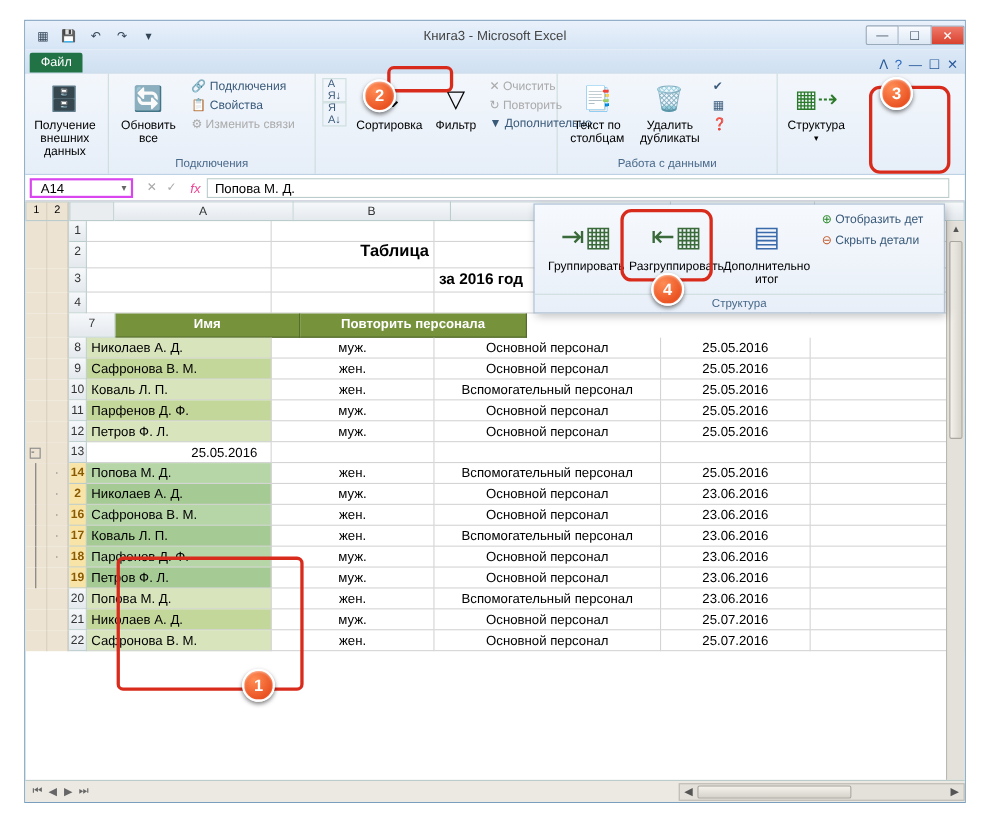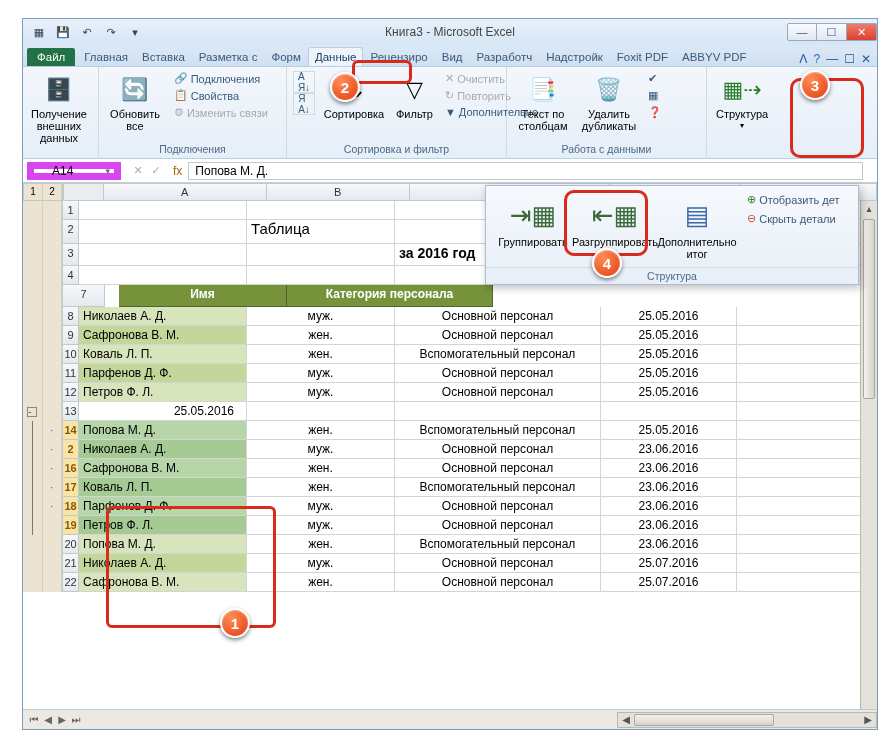--- a/index.html
+++ b/index.html
@@ -28,25 +28,25 @@
 .rgroup { border-right: 1px solid #cdd; padding: 4px 6px 2px; display: flex; flex-direction: column; }
 .rgroup .grow { flex: 1; display: flex; align-items: flex-start; gap: 6px; }
 .rgroup .glabel { text-align: center; font-size: 10.5px; color: #4a6a8a; padding: 1px 0; }
 .rbtn-lg { width: 60px; display: flex; flex-direction: column; align-items: center; text-align: center; gap: 2px; padding: 2px; border: 1px solid transparent; border-radius: 2px; line-height: 1.1; }
 .rbtn-lg .ico { width: 32px; height: 32px; display:flex;align-items:center;justify-content:center;font-size:22px; }
 .rbtn-sm { display: flex; align-items: center; gap: 3px; padding: 1px 3px; white-space: nowrap; color: #3a5a7a; }
 .rbtn-stack { display: flex; flex-direction: column; gap: 2px; }
 
 
 .formula-bar { height: 24px; display: flex; align-items: center; border-bottom: 1px solid #ccd; font-size: 12px; background: #fff; }
-.namebox { width: 94px; border: 7px solid #d946ef; margin: 2px 4px; height: 18px; display: flex; align-items:center; padding-left: 18px; position: relative; background:#fff;}
+.namebox { width: 94px; border: 2px solid #d946ef; margin: 2px 4px; height: 18px; display: flex; align-items:center; padding-left: 8px; position: relative; background:#fff;}
 .namebox::after { content: "▾"; position: absolute; right: 4px; font-size: 9px; color: #666; }
 .fx-controls { display: flex; gap: 0; color: #aaa; padding: 0 4px; font-size: 11px; }
 .fx-controls span { width: 18px; text-align: center; }
-.fx-label { color: #a16207; padding: 0 4px; }
+.fx-label { font-style: italic; color: #ec4899; padding: 0 4px; }
 .formula-input { flex: 1; border: 1px solid #bcc; height: 18px; margin: 2px 14px 2px 2px; padding-left: 6px; display:flex;align-items:center;}
 
 
 .sheet-wrapper { flex: 1; display: flex; flex-direction: column; position: relative; }
 .sheet-scroll { flex: 1; overflow: hidden; position: relative; }
 .grid { position: absolute; inset: 0; font-size: 12px; }
 .col-headers { display: flex; position: sticky; top: 0; }
 .col-h { height: 18px; background: linear-gradient(#f6f8fa,#e4e9ee); border-right: 1px solid #bcc; border-bottom: 1px solid #bcc; border-top: 1px solid #bcc; text-align: center; color: #333; font-size: 11px; line-height: 17px; }
 .rows { }
 .row { display: flex; height: 19px; }
@@ -119,33 +119,20 @@
     <div class="title">Книга3 - Microsoft Excel</div>
     <div class="window-controls">
       <span class="wbtn">—</span>
       <span class="wbtn">☐</span>
       <span class="wbtn close">✕</span>
     </div>
   </div>
 
   <div class="ribbon-tabs">
     <div class="tab-file">Файл</div>
-    <div id="rtabs" style="display: flex;">
-        <div class="rtab">Главная</div>
-        <div class="rtab">Вставка</div>
-        <div class="rtab">Разметка с</div>
-        <div class="rtab">Форм</div>
-        <div class="rtab active">Данные</div>
-        <div class="rtab">Рецензиро</div>
-        <div class="rtab">Вид</div>
-        <div class="rtab">Разработч</div>
-        <div class="rtab">Надстройк</div>
-        <div class="rtab">Foxit PDF</div>
-        <div class="rtab">ABBYV PDF</div>
-      </div>
     <div class="ribbon-help">
       <span>ᐱ</span>
       <span style="color:#2a6ac0;">?</span>
       <span>—</span>
       <span>☐</span>
       <span>✕</span>
     </div>
   </div>
 
   <div class="ribbon">
@@ -202,21 +189,20 @@
           <div class="rbtn-sm" style="color:#aaa;">
               <span>↻</span>
               <span>Повторить</span>
             </div>
           <div class="rbtn-sm">
               <span>▼</span>
               <span>Дополнительно</span>
             </div>
         </div>
       </div>
-      <div class="glabel">Сортировка и фильтр</div>
     </div>
     <div class="rgroup" style="width:200px;">
       <div class="grow">
         <div class="rbtn-lg">
             <span class="ico">📑</span>
             <span>Текст по столбцам</span>
           </div>
         <div class="rbtn-lg">
             <span class="ico">🗑️</span>
             <span>Удалить дубликаты</span>
@@ -291,21 +277,21 @@
               </div>
             </div>
             <div class="row" style="height: 24px;">
               <div class="outline">
                 <div class="oc"></div>
                 <div class="oc"></div>
               </div>
               <div class="rh">2</div>
               <div style="display: flex;">
                 <div class="cell cA"></div>
-                <div class="cell cB" style="font-weight:normal;font-size:15px;">Таблица</div>
+                <div class="cell cB" style="text-align:right;font-weight:bold;font-size:15px;">Таблица</div>
                 <div class="cell cC"></div>
                 <div class="cell cD"></div>
                 <div class="cell cE"></div>
               </div>
             </div>
             <div class="row" style="height: 22px;">
               <div class="outline">
                 <div class="oc"></div>
                 <div class="oc"></div>
               </div>
@@ -331,23 +317,23 @@
                 <div class="cell cD"></div>
                 <div class="cell cE"></div>
               </div>
             </div>
             <div class="row hdr-row" style="height: 22px;">
               <div class="outline">
                 <div class="oc"></div>
                 <div class="oc"></div>
               </div>
               <div class="rh">7</div>
-              <div style="display: flex; padding-left: 14px;">
+              <div style="display: flex;">
                 <div class="cell cA">Имя</div>
-                <div class="cell cC">Категория персонала</div>
+                <div class="cell cC">Повторить персонала</div>
               </div>
             </div>
             <div class="row data-row">
               <div class="outline">
                 <div class="oc"></div>
                 <div class="oc"></div>
               </div>
               <div class="rh">8</div>
               <div style="display: flex;">
                 <div class="cell cA g0">Николаев А. Д.</div>

